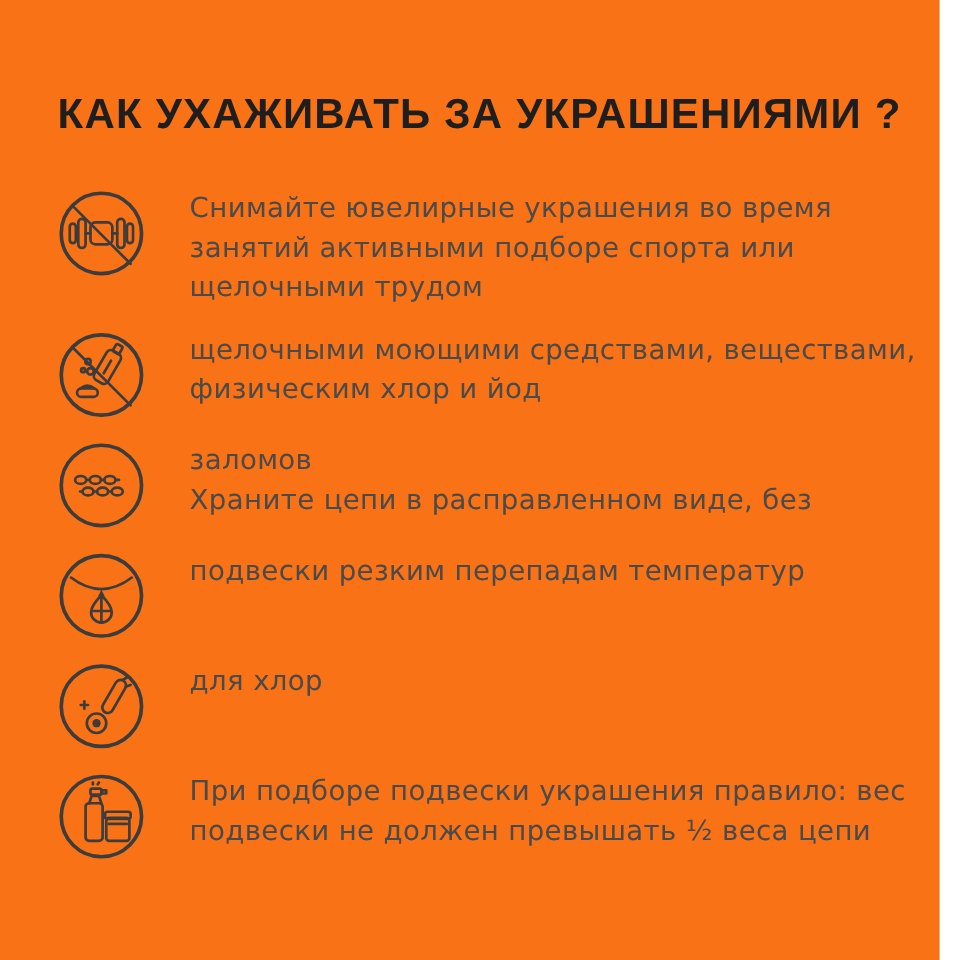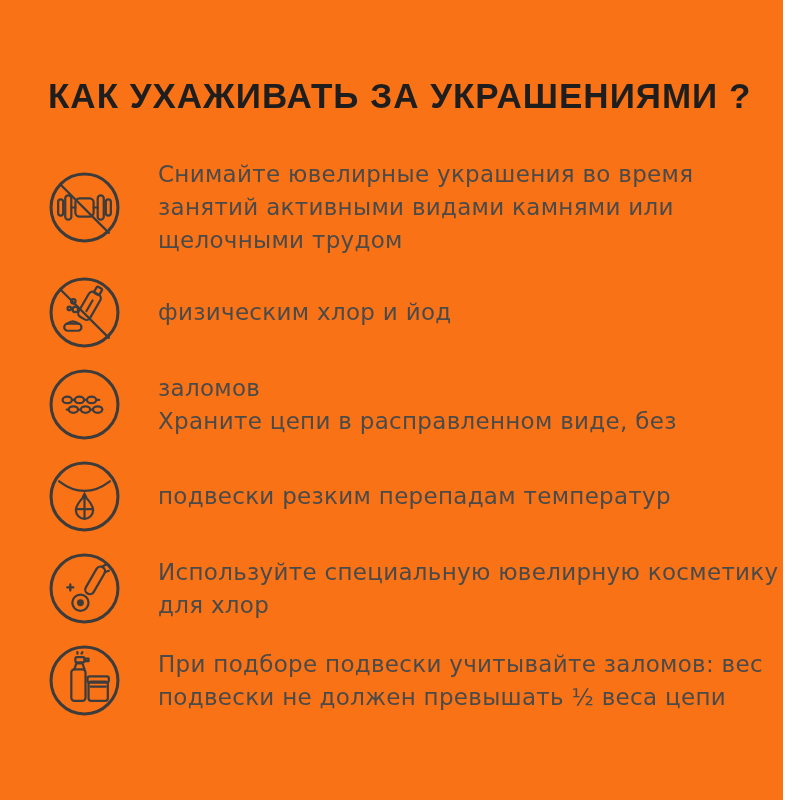--- a/index.html
+++ b/index.html
@@ -15,21 +15,21 @@
   .title{
     margin:0 0 42px 0;
     font-family:"Liberation Sans",sans-serif;
     font-weight:700;
     font-size:35px;
     letter-spacing:1px;
     color:#1e1e1e;
     white-space:nowrap;
   }
   .list{display:flex;flex-direction:column;gap:19px;}
-  .row{display:flex;align-items:center;gap:37px;}
+  .row{display:flex;align-items:flex-start;gap:37px;}
   .icon-wrap{flex:0 0 73px;width:73px;height:73px;}
   .icon-wrap svg{display:block;width:73px;height:73px;}
   .text{
     font-size:23px;
     line-height:33px;
     letter-spacing:0.3px;
     color:#4a4a4a;
   }
   .line{white-space:nowrap;}
   svg .st{stroke:#3c3c3c;fill:none;stroke-width:2.2;stroke-linecap:round;stroke-linejoin:round;}
@@ -54,21 +54,21 @@
           <rect class="st" x="49" y="24" width="6" height="24" rx="3"></rect>
           <rect class="st" x="57" y="28" width="5" height="16" rx="2.5"></rect>
           <line class="st" x1="23" y1="36" x2="27" y2="36"></line>
           <line class="st" x1="45" y1="36" x2="49" y2="36"></line>
           <rect class="st" x="27" y="27" width="18" height="18" rx="4"></rect>
           <line class="st" x1="13" y1="14" x2="60" y2="61"></line>
         </svg>
       </div>
       <div class="text">
         <div class="line">Снимайте ювелирные украшения во время</div>
-        <div class="line">занятий активными видами камнями или</div>
+        <div class="line">занятий активными подборе спорта или</div>
         <div class="line">щелочными трудом</div>
       </div>
     </div>
 
     <div class="row">
       <div class="icon-wrap">
         <svg viewBox="0 0 72 72">
           <circle class="ring" cx="36" cy="36" r="33"></circle>
           <g transform="rotate(30 40 30)">
             <rect class="st" x="34" y="15" width="13" height="28" rx="4"></rect>
@@ -77,20 +77,21 @@
           </g>
           <circle class="st" cx="25" cy="25" r="2.2"></circle>
           <circle class="st" cx="21" cy="32" r="1.7"></circle>
           <circle class="st" cx="27" cy="33" r="2.7"></circle>
           <rect class="st" x="16" y="47" width="17" height="7" rx="3.5"></rect>
           <path class="st" d="M19 47 q5.5-4.5 11 0"></path>
           <line class="st" x1="13" y1="14" x2="60" y2="61"></line>
         </svg>
       </div>
       <div class="text">
+        <div class="line">щелочными моющими средствами, веществами,</div>
         <div class="line">физическим хлор и йод</div>
       </div>
     </div>
 
     <div class="row">
       <div class="icon-wrap">
         <svg viewBox="0 0 72 72">
           <circle class="ring" cx="36" cy="36" r="33"></circle>
           <ellipse class="st" cx="19" cy="31.5" rx="4.6" ry="3.2"></ellipse>
           <ellipse class="st" cx="31" cy="31.5" rx="4.6" ry="3.2"></ellipse>
@@ -135,40 +136,39 @@
           <rect class="st" x="42" y="13" width="9" height="30" rx="4.5" transform="rotate(30 46.5 28)"></rect>
           <circle class="st" cx="32" cy="50" r="8"></circle>
           <circle class="fl" cx="32" cy="50" r="3.4"></circle>
           <line class="st" x1="54" y1="14" x2="58" y2="12"></line>
           <line class="st" x1="56" y1="20" x2="60" y2="18.5"></line>
           <line class="st" x1="19" y1="35" x2="25" y2="35"></line>
           <line class="st" x1="22" y1="32" x2="22" y2="38"></line>
         </svg>
       </div>
       <div class="text">
-        <div class="line">Используйте специальную ювелирную косметику</div>
         <div class="line">для хлор</div>
       </div>
     </div>
 
     <div class="row">
       <div class="icon-wrap">
         <svg viewBox="0 0 72 72">
           <circle class="ring" cx="36" cy="36" r="33"></circle>
           <rect class="st" x="23" y="25" width="14" height="31" rx="3"></rect>
           <path class="st" d="M26 25 L28 19 L34 19 L36 25"></path>
           <rect class="st" x="27" y="13" width="9" height="5" rx="1.5"></rect>
           <path class="st" d="M36 14.5 h4 v2.5 h-4"></path>
           <line class="st" x1="29" y1="9.5" x2="29" y2="8"></line>
           <line class="st" x1="33" y1="9.5" x2="34" y2="8"></line>
           <rect class="st" x="40" y="37" width="19" height="19" rx="2.5"></rect>
           <rect class="st" x="39" y="32" width="21" height="6" rx="2"></rect>
           <line class="st" x1="42" y1="42" x2="57" y2="42"></line>
         </svg>
       </div>
       <div class="text">
-        <div class="line">При подборе подвески учитывайте заломов: вес</div>
+        <div class="line">При подборе подвески украшения правило: вес</div>
         <div class="line">подвески не должен превышать ½ веса цепи</div>
       </div>
     </div>
 
   </div>
 </div>
 
 </body></html>

